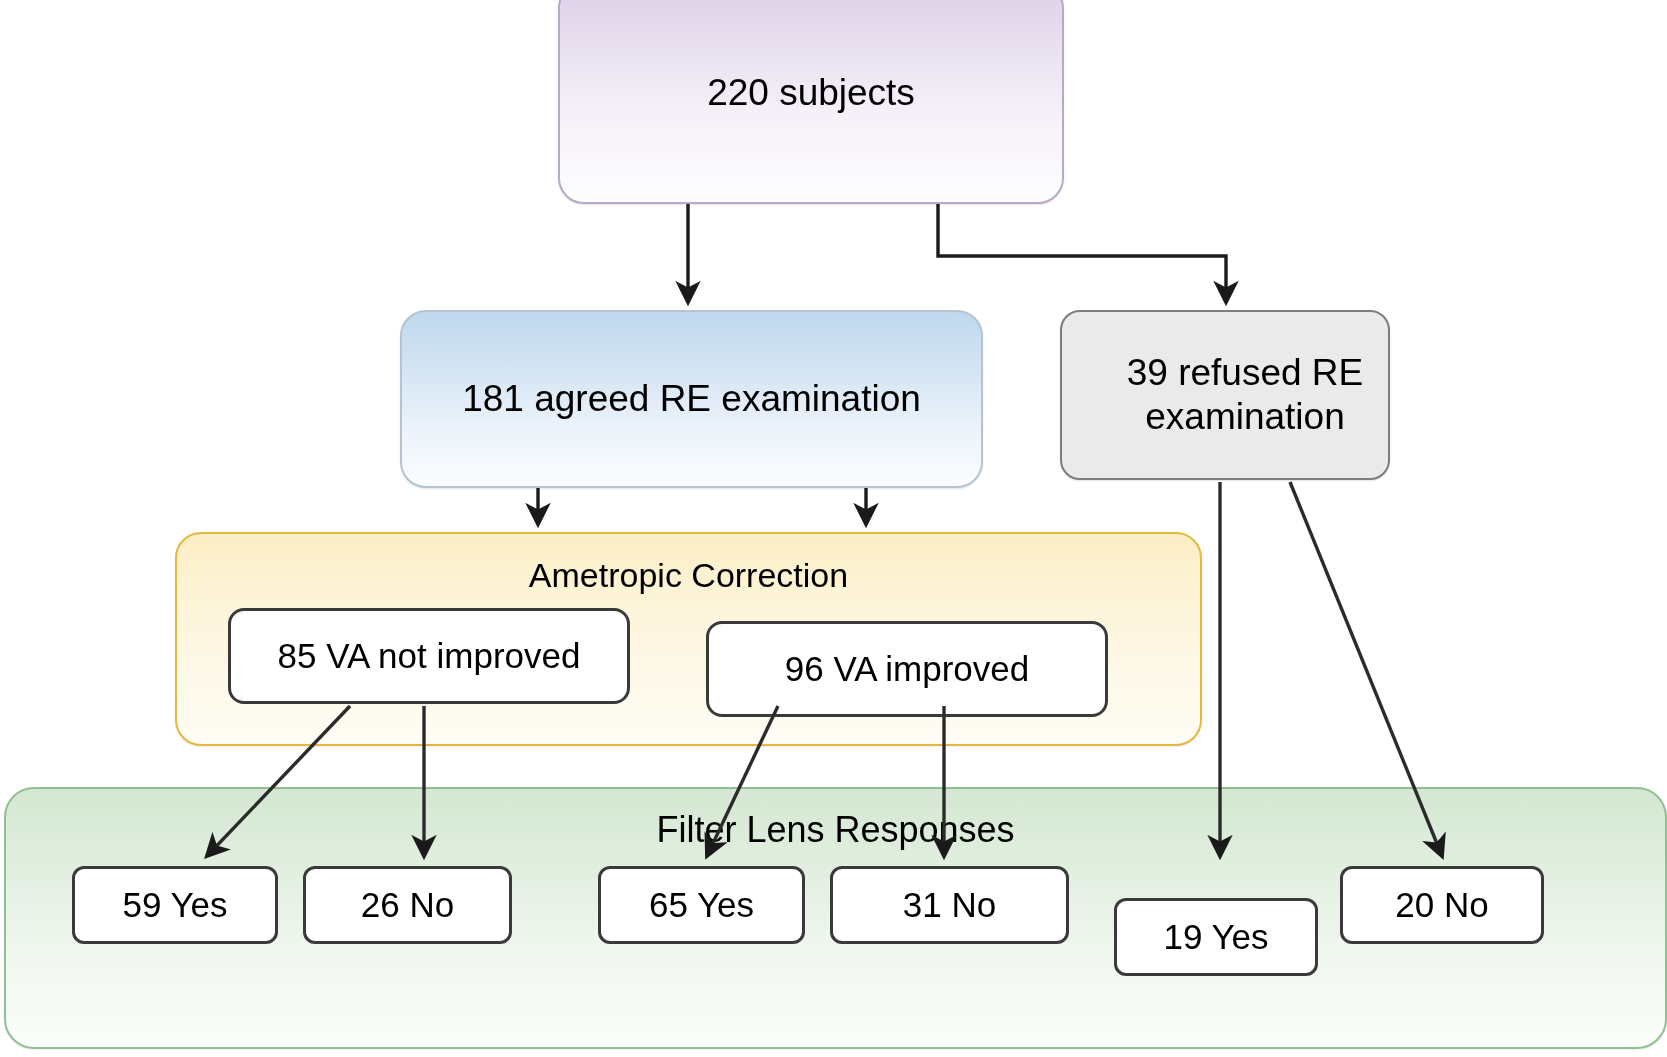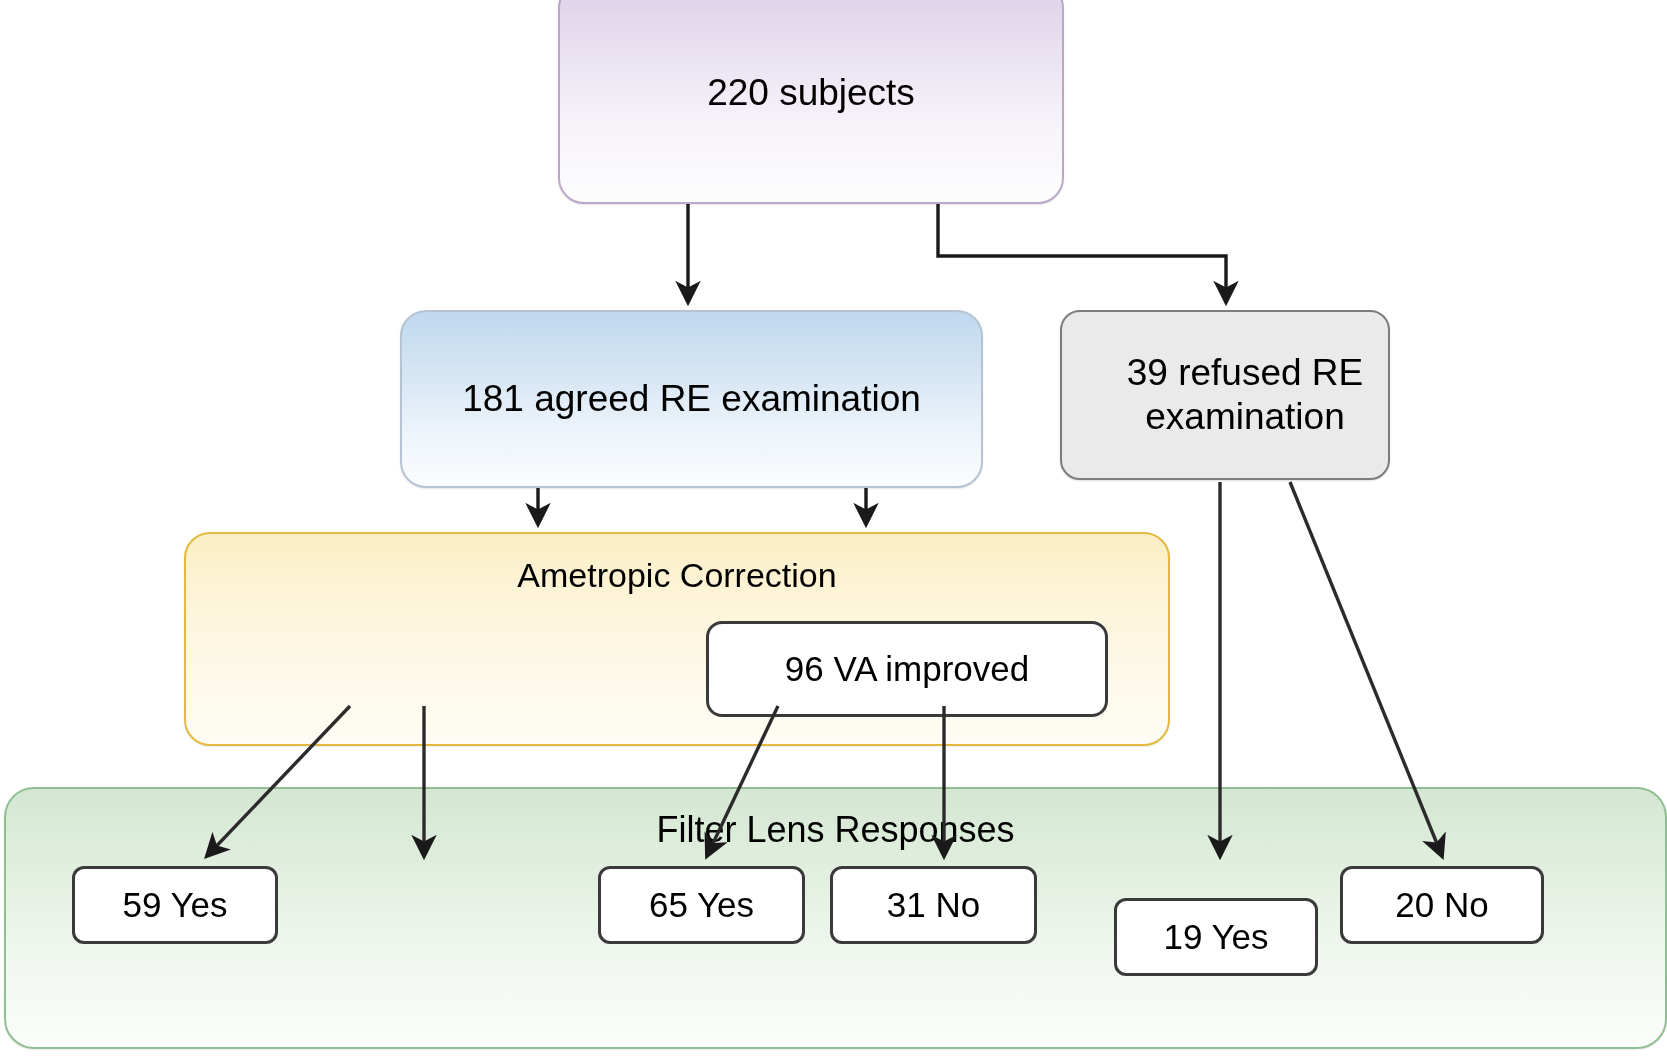--- a/index.html
+++ b/index.html
@@ -63,27 +63,28 @@
     border-radius:20px;
     background:#eaeaea;
     font-size:37px;
     box-shadow:0 1px 2px rgba(0,0,0,.12);
     padding-left:40px;
   }
 
   
   .grp-yellow{
     position:absolute;
-    left:184px; top:532px;
+    left:175px; top:532px;
     width:982px; height:210px;
     border:2px solid #e3b93f;
     border-radius:26px;
     background:linear-gradient(180deg,#fbeec4 0%, #fdf4d8 30%, #fdf8e6 60%, #fefcf4 100%);
     z-index:2;
     box-shadow:0 1px 2px rgba(0,0,0,.08);
+    padding-left:41px;
   }
   .grp-yellow .grp-title{
     position:absolute;
     left:0; right:0; top:22px;
     text-align:center;
     font-size:34px;
   }
 
   
   .grp-green{
@@ -120,21 +121,21 @@
     border:3px solid #3a3a3a;
     border-radius:12px;
     background:#fff;
     font-size:35px;
     height:78px;
     top:866px;
   }
   .leaf-1{ left:72px;   width:206px; }
   .leaf-2{ left:303px;  width:209px; }
   .leaf-3{ left:598px;  width:207px; }
-  .leaf-4{ left:830px;  width:207px; }
+  .leaf-4{ left:830px;  width:239px; }
   .leaf-5{ left:1114px; width:204px;margin-top:32px; }
   .leaf-6{ left:1340px; width:204px; }
 </style>
 </head>
 <body>
 
 <div id="stage">
 
   <svg id="wires" viewBox="0 0 1667 1057" width="1667" height="1057" xmlns="http://www.w3.org/2000/svg">
     <defs>
@@ -176,28 +177,34 @@
   </div>
 
   <div class="node n-blue">
     <span>181 agreed RE examination</span>
   </div>
 
   <div class="node n-gray">
     <span>39 refused RE examination</span>
   </div>
 
+  <div class="node n-white3 n-85">
+    <span>85 VA not improved</span>
+  </div>
 
   <div class="node n-white3 n-96">
     <span>96 VA improved</span>
   </div>
 
   <div class="node leaf leaf-1">
     <span>59 Yes</span>
   </div>
+  <div class="node leaf leaf-2">
+    <span>26 No</span>
+  </div>
   <div class="node leaf leaf-3">
     <span>65 Yes</span>
   </div>
   <div class="node leaf leaf-4">
     <span>31 No</span>
   </div>
   <div class="node leaf leaf-5">
     <span>19 Yes</span>
   </div>
   <div class="node leaf leaf-6">

